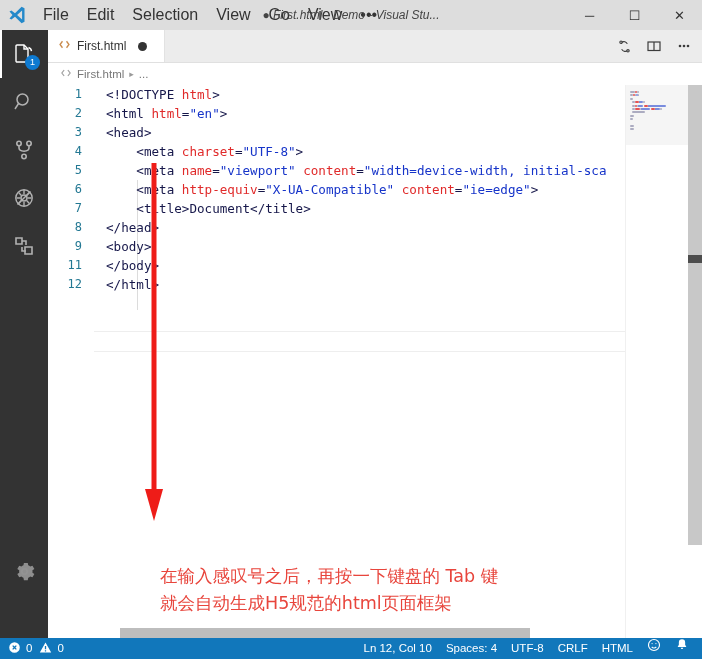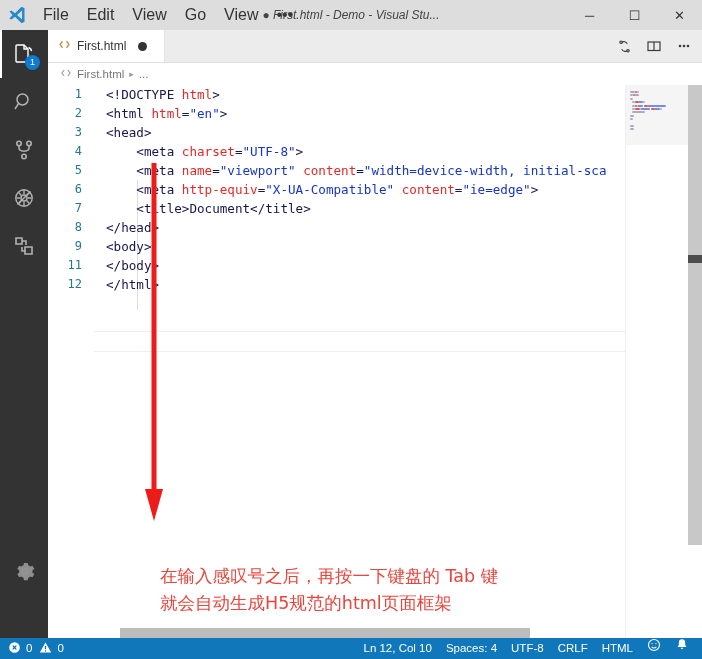--- a/index.html
+++ b/index.html
@@ -320,20 +320,21 @@
 
   <div class="titlebar">
     <div class="vs-logo">
       <svg width="20" height="20" viewBox="0 0 24 24">
         <path d="M17.5 2.2 9.6 9.8 5.3 6.6 3 7.7l3.6 4.3L3 16.3l2.3 1.1 4.3-3.2 7.9 7.6 3.5-1.6V3.8L17.5 2.2zm.6 4.3v11l-6-5.5 6-5.5z" fill="#2489ca"></path>
       </svg>
     </div>
     <div class="menu-items">
       <div class="menu-item">File</div>
       <div class="menu-item">Edit</div>
+      <div class="menu-item">Selection</div>
       <div class="menu-item">View</div>
       <div class="menu-item">Go</div>
       <div class="menu-item">View</div>
       <div class="menu-item">•••</div>
     </div>
     <div class="title-center">● First.html - Demo - Visual Stu...</div>
     <div class="win-controls">
       <div class="win-btn">─</div>
       <div class="win-btn">☐</div>
       <div class="win-btn">✕</div>

